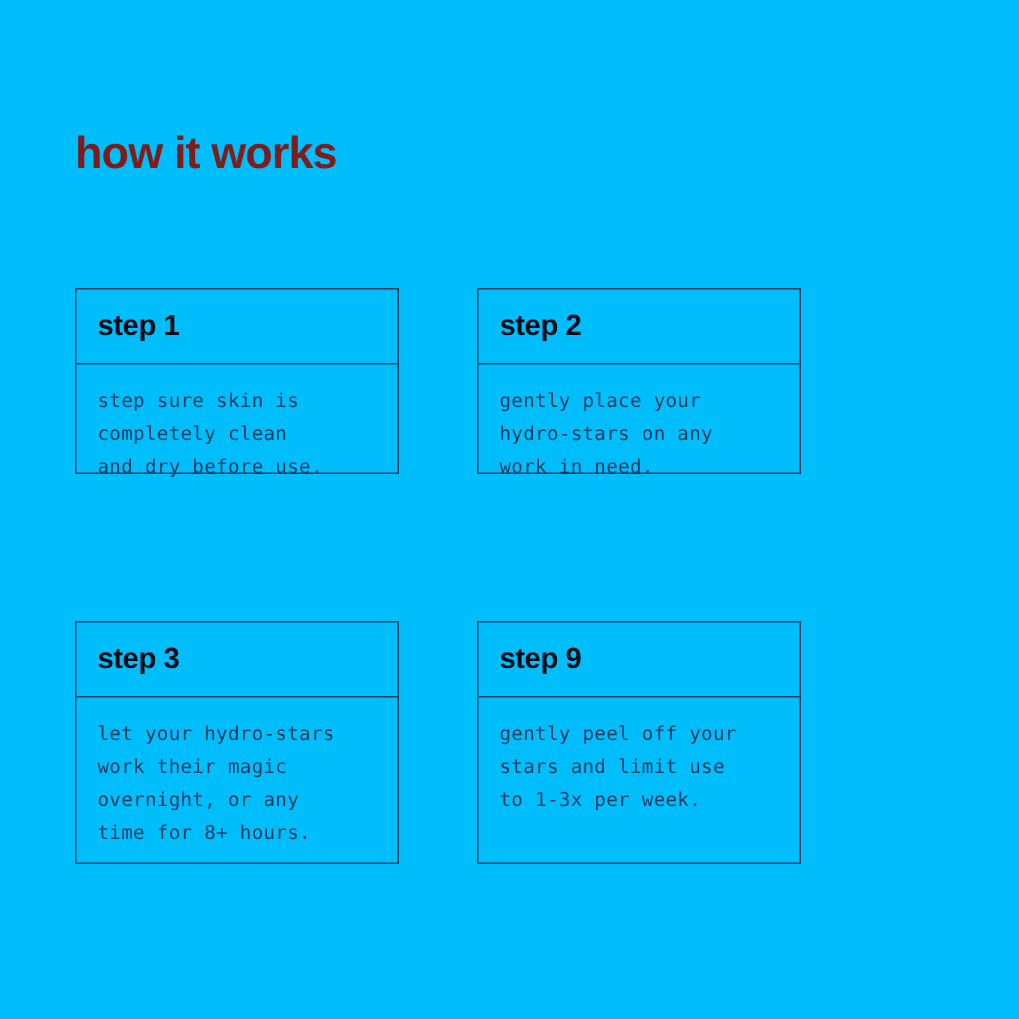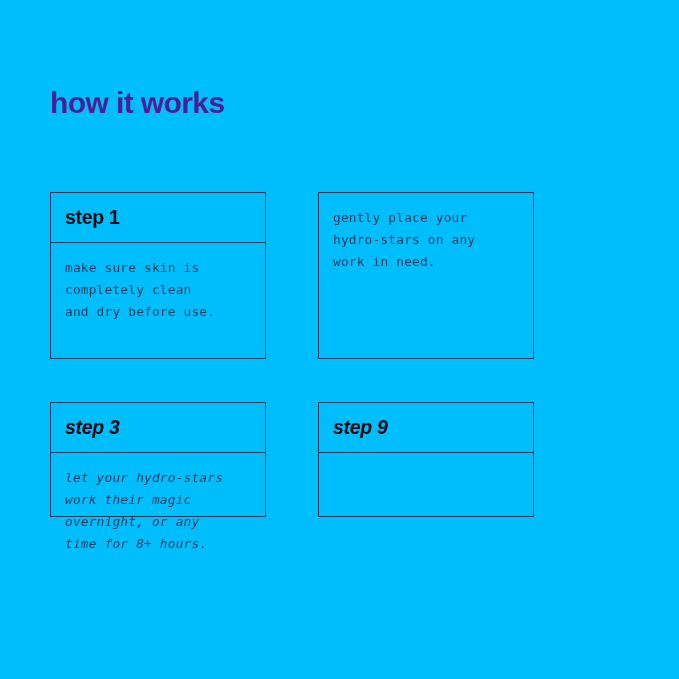--- a/index.html
+++ b/index.html
@@ -27,21 +27,21 @@
 
   
   .page-title {
     position: absolute;
     left: 50px;
     top: 68px;
     font-family: "Liberation Sans", sans-serif;
     font-size: 30px;
     font-weight: 700;
     letter-spacing: -0.6px;
-    color: #4c1d95;
+    color: #7f1d1d;
     line-height: 1.0;
     white-space: nowrap;
   }
 
   
   .cards {
     position: absolute;
     left: 50px;
     top: 192px;
     width: 484px;
@@ -49,22 +49,22 @@
 
   .card {
     position: absolute;
     border: 1.3px solid #1b3a5e;
     box-sizing: border-box;
     background: transparent;
   }
 
   .card-c1 { left: 0px;   width: 216px; }
   .card-c2 { left: 268px; width: 216px; }
-  .card-r1 { top: 0px;    height: 167px; }
-  .card-r2 { top: 210px;  height: 115px; font-style: italic; }
+  .card-r1 { top: 0px;    height: 124px; }
+  .card-r2 { top: 222px;  height: 162px; }
 
   .card-header {
     height: 50px;
     box-sizing: border-box;
     border-bottom: 1.3px solid #1b3a5e;
     display: flex;
     align-items: center;
     padding-left: 14px;
   }
 
@@ -99,27 +99,30 @@
 
   <h1 class="page-title">how it works</h1>
 
   <div class="cards">
 
     <div class="card card-c1 card-r1">
       <div class="card-header">
         <span class="card-header-label">step 1</span>
       </div>
       <div class="card-body">
-        <p class="card-body-text">make sure skin is
+        <p class="card-body-text">step sure skin is
 completely clean
 and dry before use.</p>
       </div>
     </div>
 
     <div class="card card-c2 card-r1">
+      <div class="card-header">
+        <span class="card-header-label">step 2</span>
+      </div>
       <div class="card-body">
         <p class="card-body-text">gently place your
 hydro-stars on any
 work in need.</p>
       </div>
     </div>
 
     <div class="card card-c1 card-r2">
       <div class="card-header">
         <span class="card-header-label">step 3</span>
@@ -129,16 +132,21 @@
 work their magic
 overnight, or any
 time for 8+ hours.</p>
       </div>
     </div>
 
     <div class="card card-c2 card-r2">
       <div class="card-header">
         <span class="card-header-label">step 9</span>
       </div>
+      <div class="card-body">
+        <p class="card-body-text">gently peel off your
+stars and limit use
+to 1-3x per week.</p>
+      </div>
     </div>
 
   </div>
 </div>
 
 </body></html>

